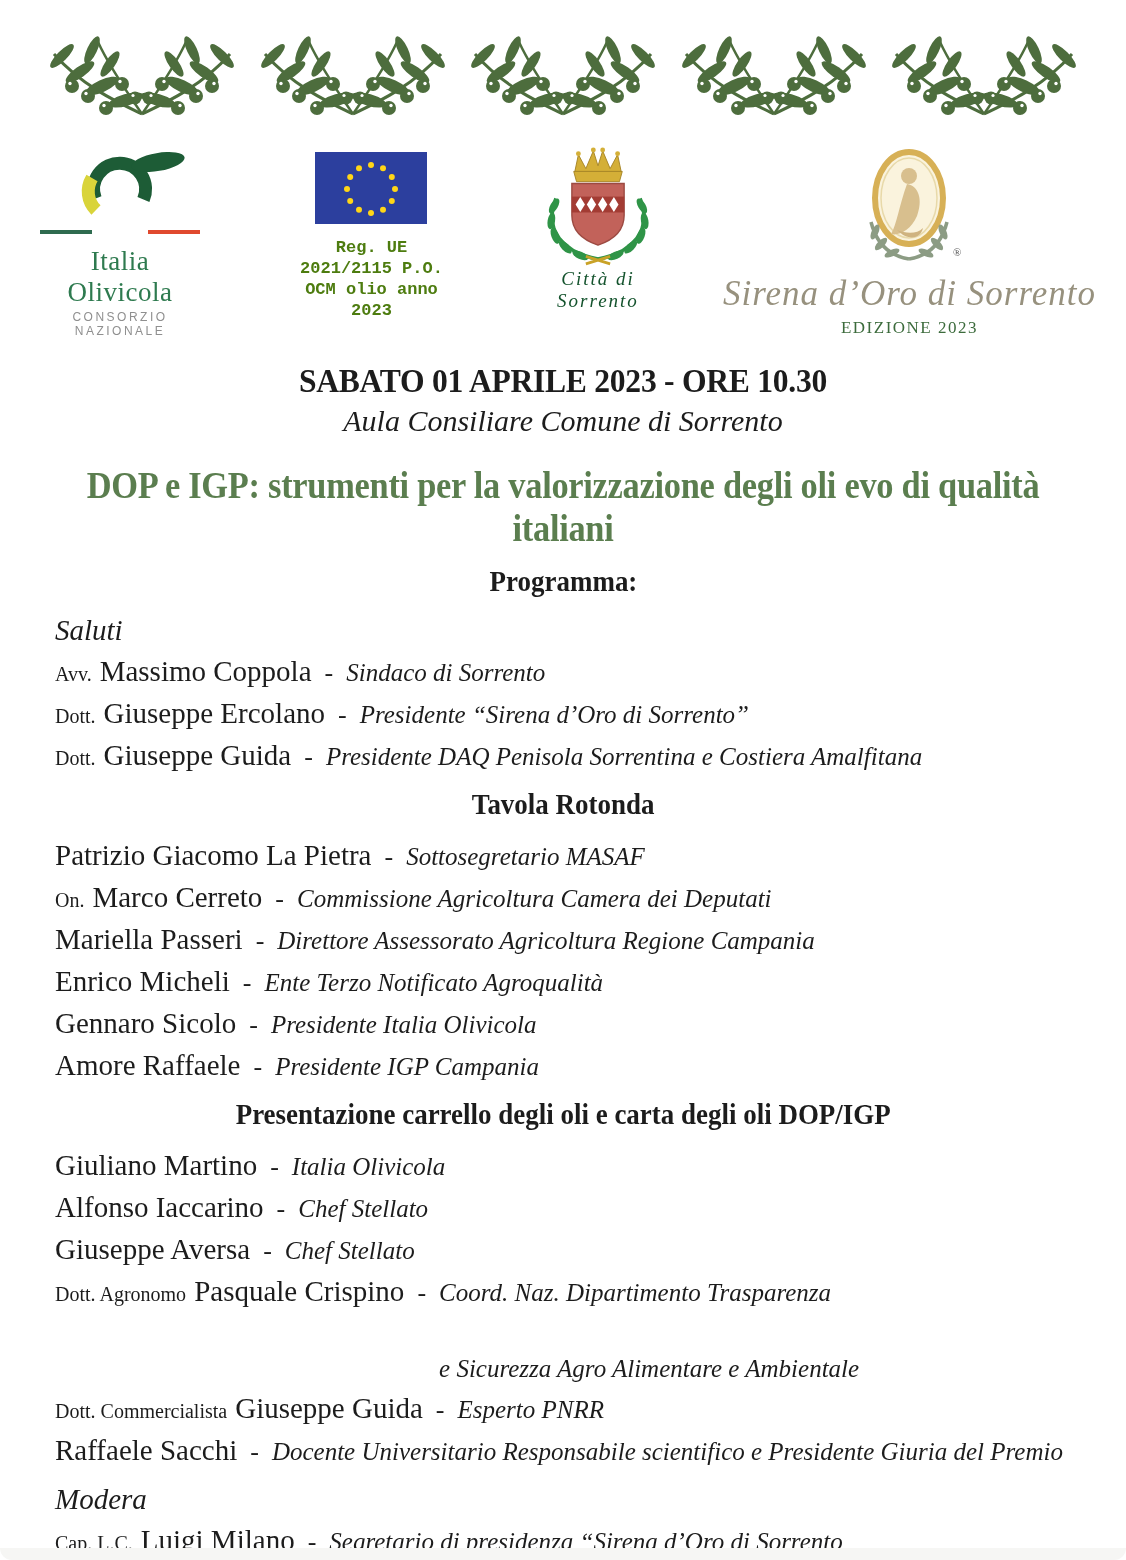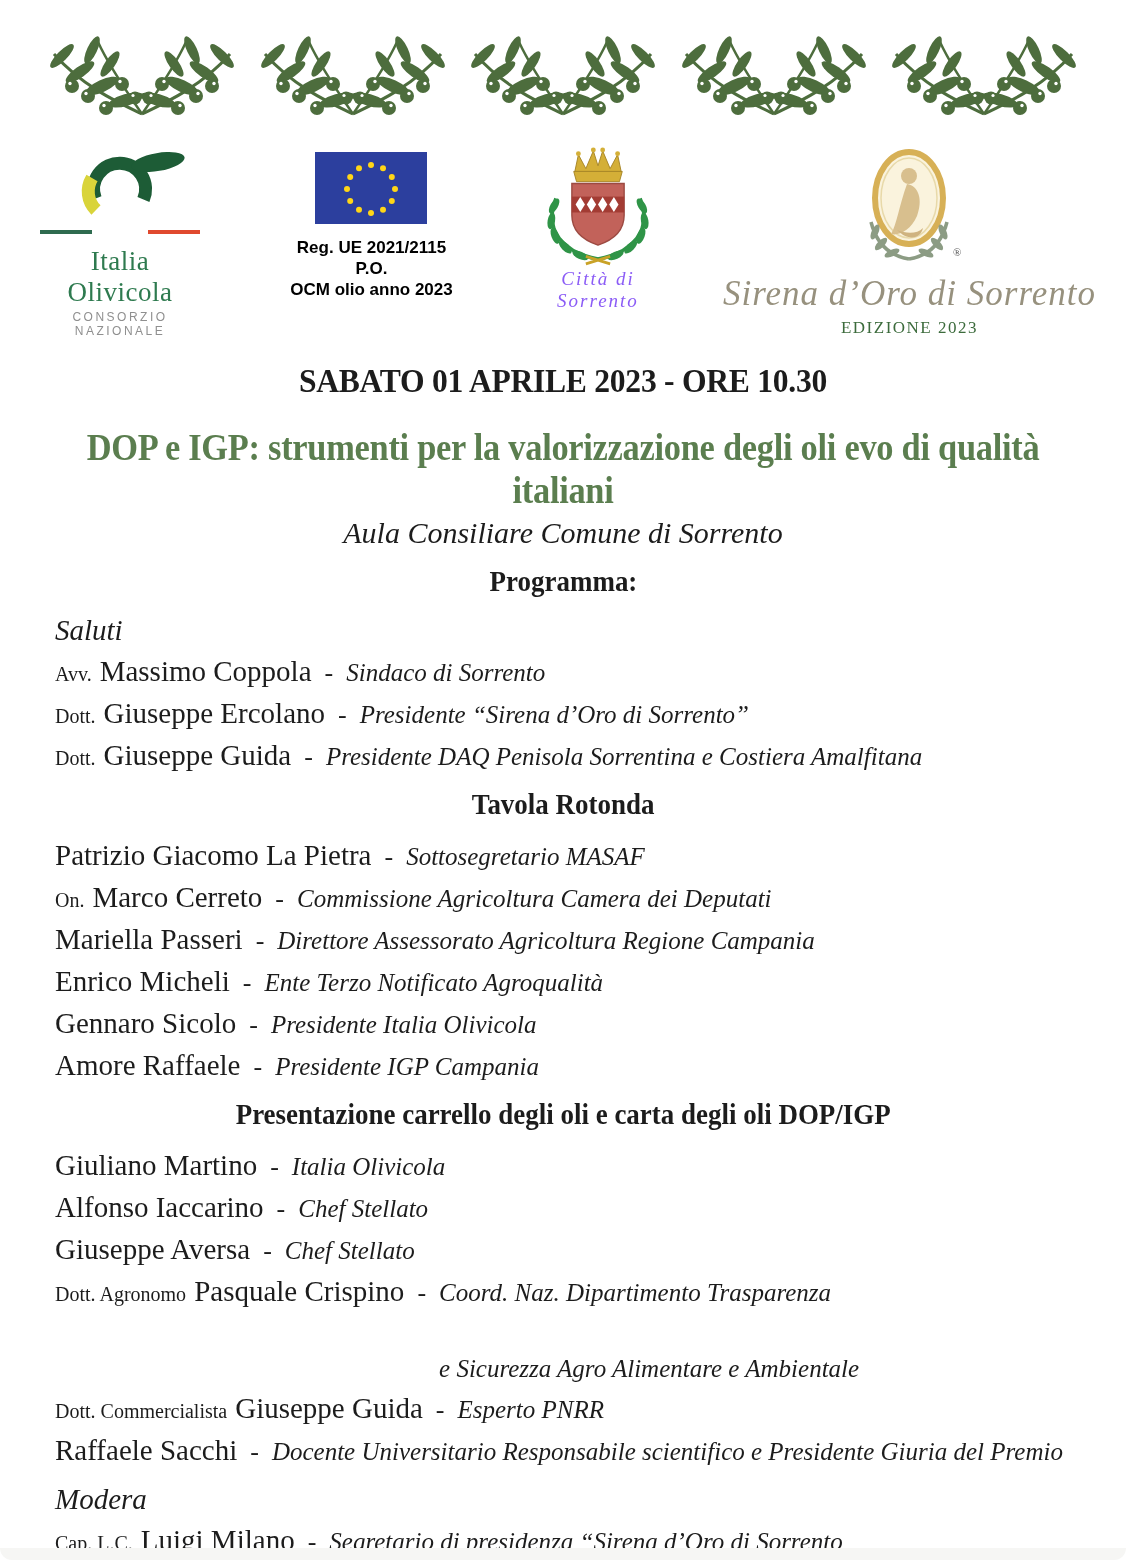--- a/index.html
+++ b/index.html
@@ -21,23 +21,23 @@
   .garland svg{width:200px;height:88px;}
   
   .logo-row{
     display:flex;align-items:flex-start;
     padding:22px 30px 0 40px;height:178px;
   }
   .logo-io{width:175px;text-align:center;}
   .logo-io .io-name{font-size:27px;color:#2e7a4f;letter-spacing:.5px;margin-top:2px;}
   .logo-io .io-sub{font-family:"Liberation Sans",sans-serif;font-size:12px;color:#8f8f8f;letter-spacing:2.5px;margin-top:2px;}
   .logo-eu{width:215px;margin-left:85px;text-align:center;padding-top:8px;}
-  .logo-eu .eu-text{font-family:Liberation Sans, sans-serif;font-weight:bold;font-size:17px;line-height:21px;color:#000000;margin-top:9px;}
+  .logo-eu .eu-text{font-family:Liberation Mono, monospace;font-weight:bold;font-size:17px;line-height:21px;color:#4d7c0f;margin-top:9px;}
   .logo-sorrento{width:160px;margin-left:70px;text-align:center;padding-top:0px;}
-  .sorrento-caption{font-style:italic;font-size:19px;color:#8b5cf6;letter-spacing:2px;margin-top:-2px;}
+  .sorrento-caption{font-style:italic;font-size:19px;color:#14532d;letter-spacing:2px;margin-top:-2px;}
   .logo-sirena{margin-left:55px;width:395px;text-align:center;padding-top:4px;}
   .sirena-script{font-style:italic;font-size:35px;color:#97917e;letter-spacing:1px;white-space:nowrap;margin-top:2px;}
   .sirena-edition{font-size:17px;color:#3c6b3c;letter-spacing:1.5px;margin-top:4px;}
   
   .center{text-align:center;}
   .condensed{display:inline-block;transform:scaleX(.93);transform-origin:center;}
   .date-line{margin-top:40px;font-weight:bold;font-size:34px;letter-spacing:-.3px;}
   .venue{font-style:italic;font-size:30px;margin-top:4px;}
   .main-title{margin-top:26px;font-weight:bold;font-size:37px;color:#5b7e4f;letter-spacing:-.3px;}
   .programma{margin-top:15px;font-weight:bold;font-size:29px;}
@@ -206,22 +206,22 @@
           <ellipse cx="107" cy="105" rx="8" ry="3.4" transform="rotate(25 107 105)"></ellipse>
         </g>
         <text x="134" y="108" font-size="11" fill="#555555">®</text>
       </svg>
       <div class="sirena-script">Sirena d’Oro di Sorrento</div>
       <div class="sirena-edition">EDIZIONE 2023</div>
     </div>
   </div>
 
   <div class="center date-line"><span class="condensed">SABATO 01 APRILE 2023 - ORE 10.30</span></div>
+  <div class="center venue">Aula Consiliare Comune di Sorrento</div>
   <div class="center main-title"><span class="condensed">DOP e IGP: strumenti per la valorizzazione degli oli evo di qualità italiani</span></div>
-  <div class="center venue">Aula Consiliare Comune di Sorrento</div>
   <div class="center programma"><span class="condensed">Programma:</span></div>
 
   <div class="sec-head-italic">Saluti</div>
   <div class="row">
     <span class="prefix">Avv.</span>
     <span class="name">Massimo Coppola</span>
     <span class="dash">-</span>
     <span class="role">Sindaco di Sorrento</span>
   </div>
   <div class="row">

